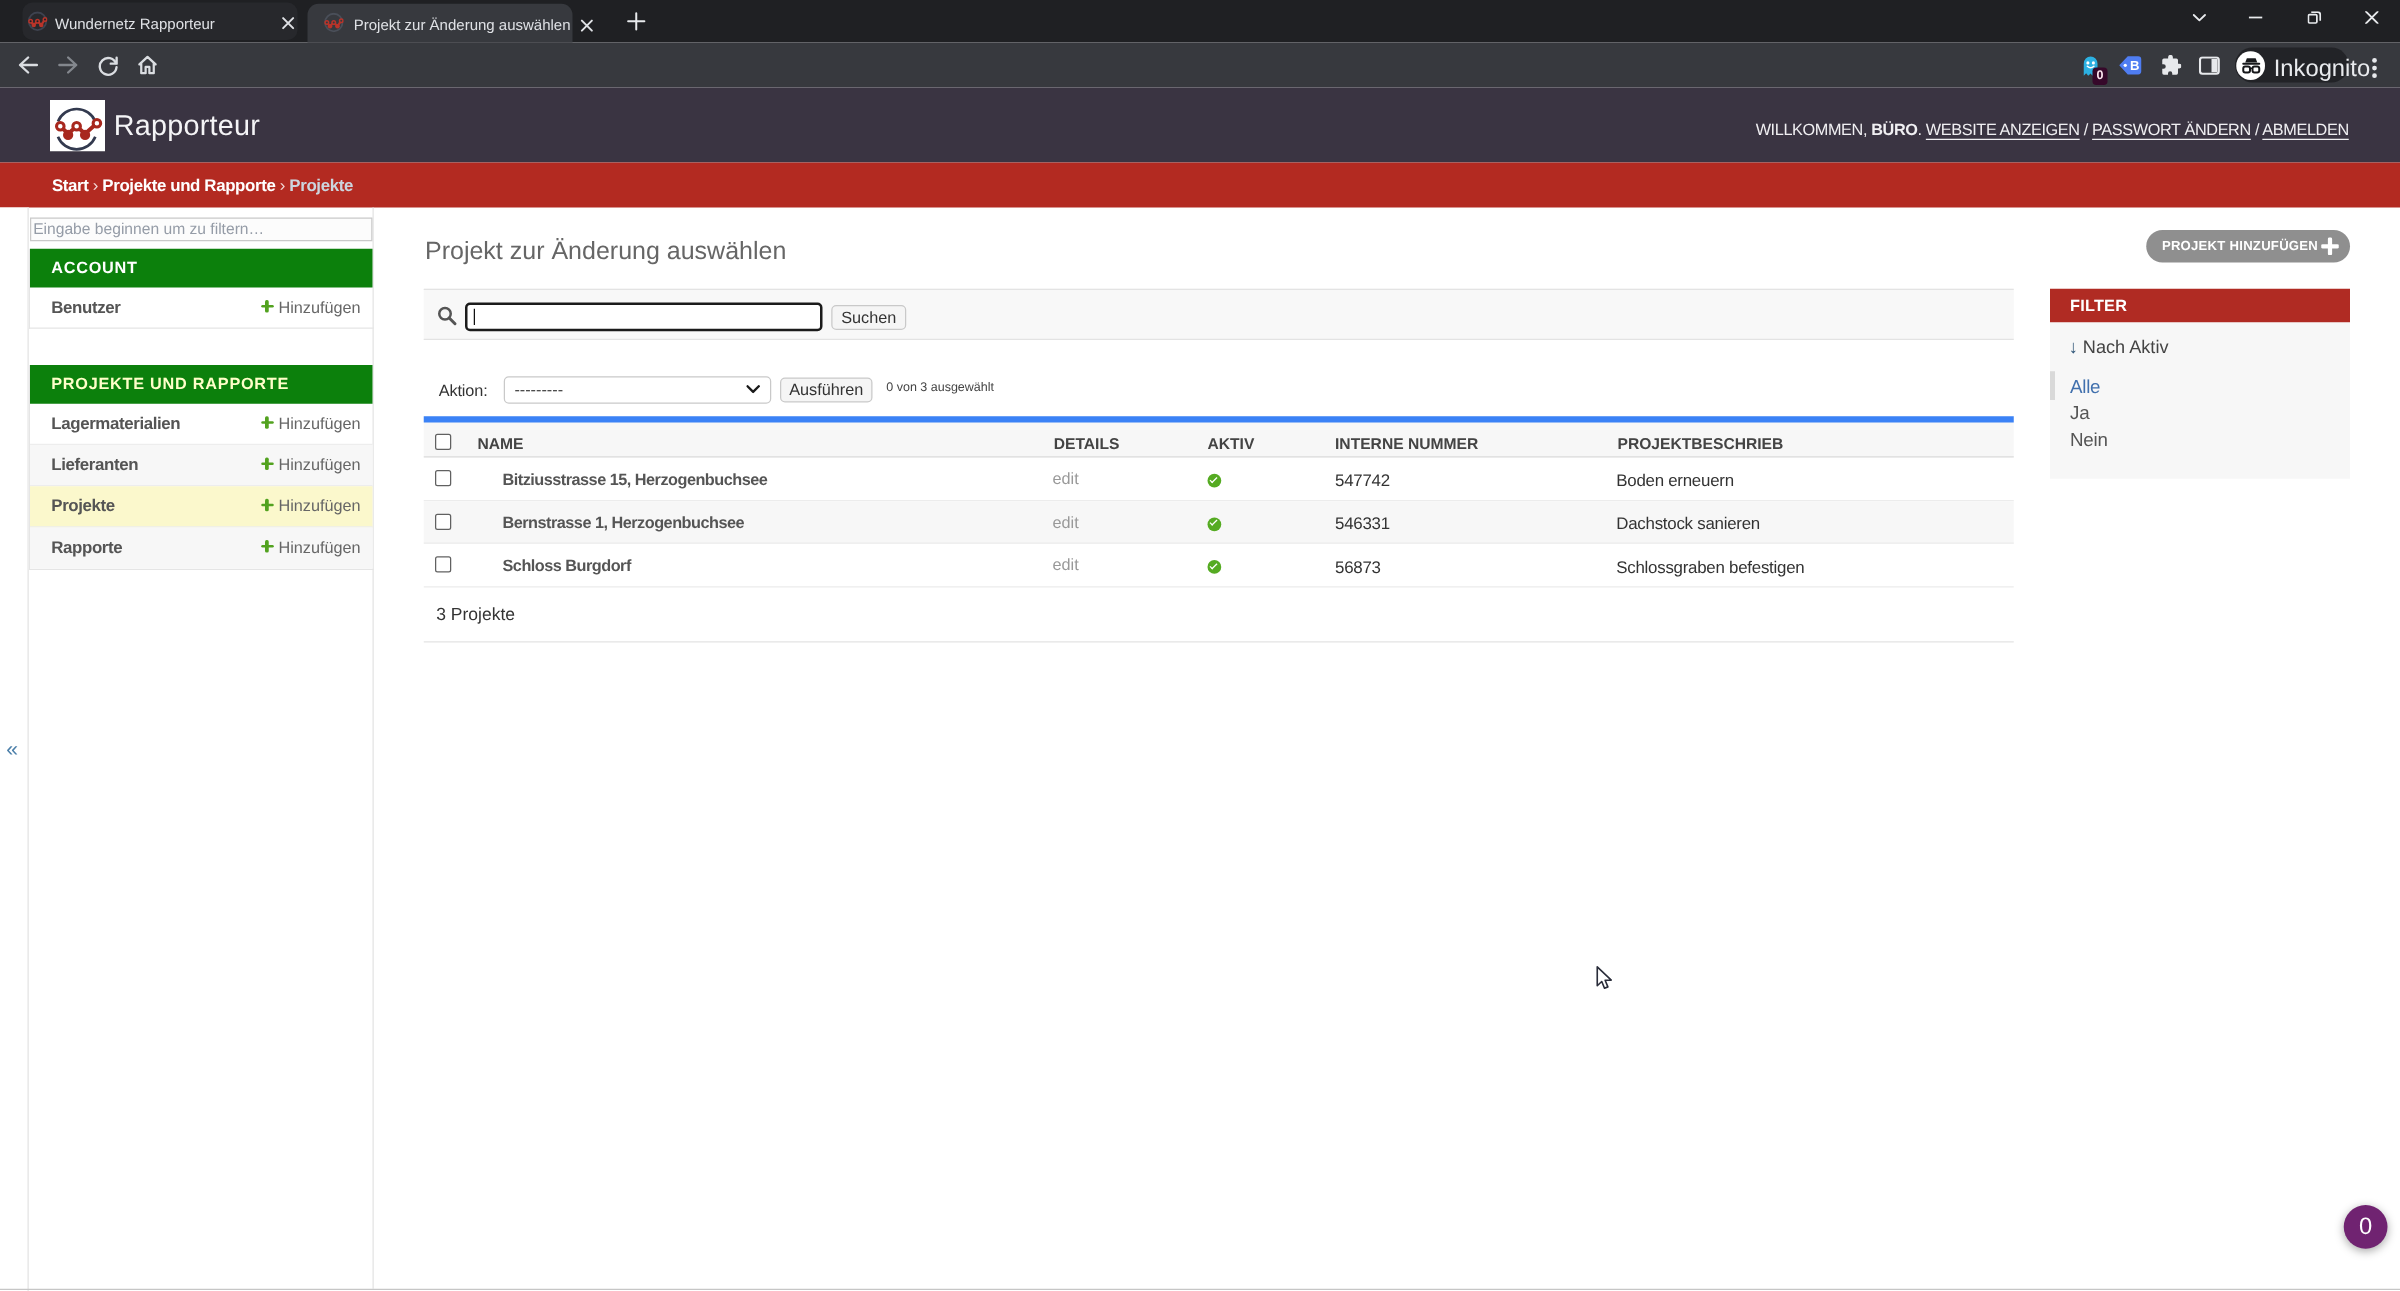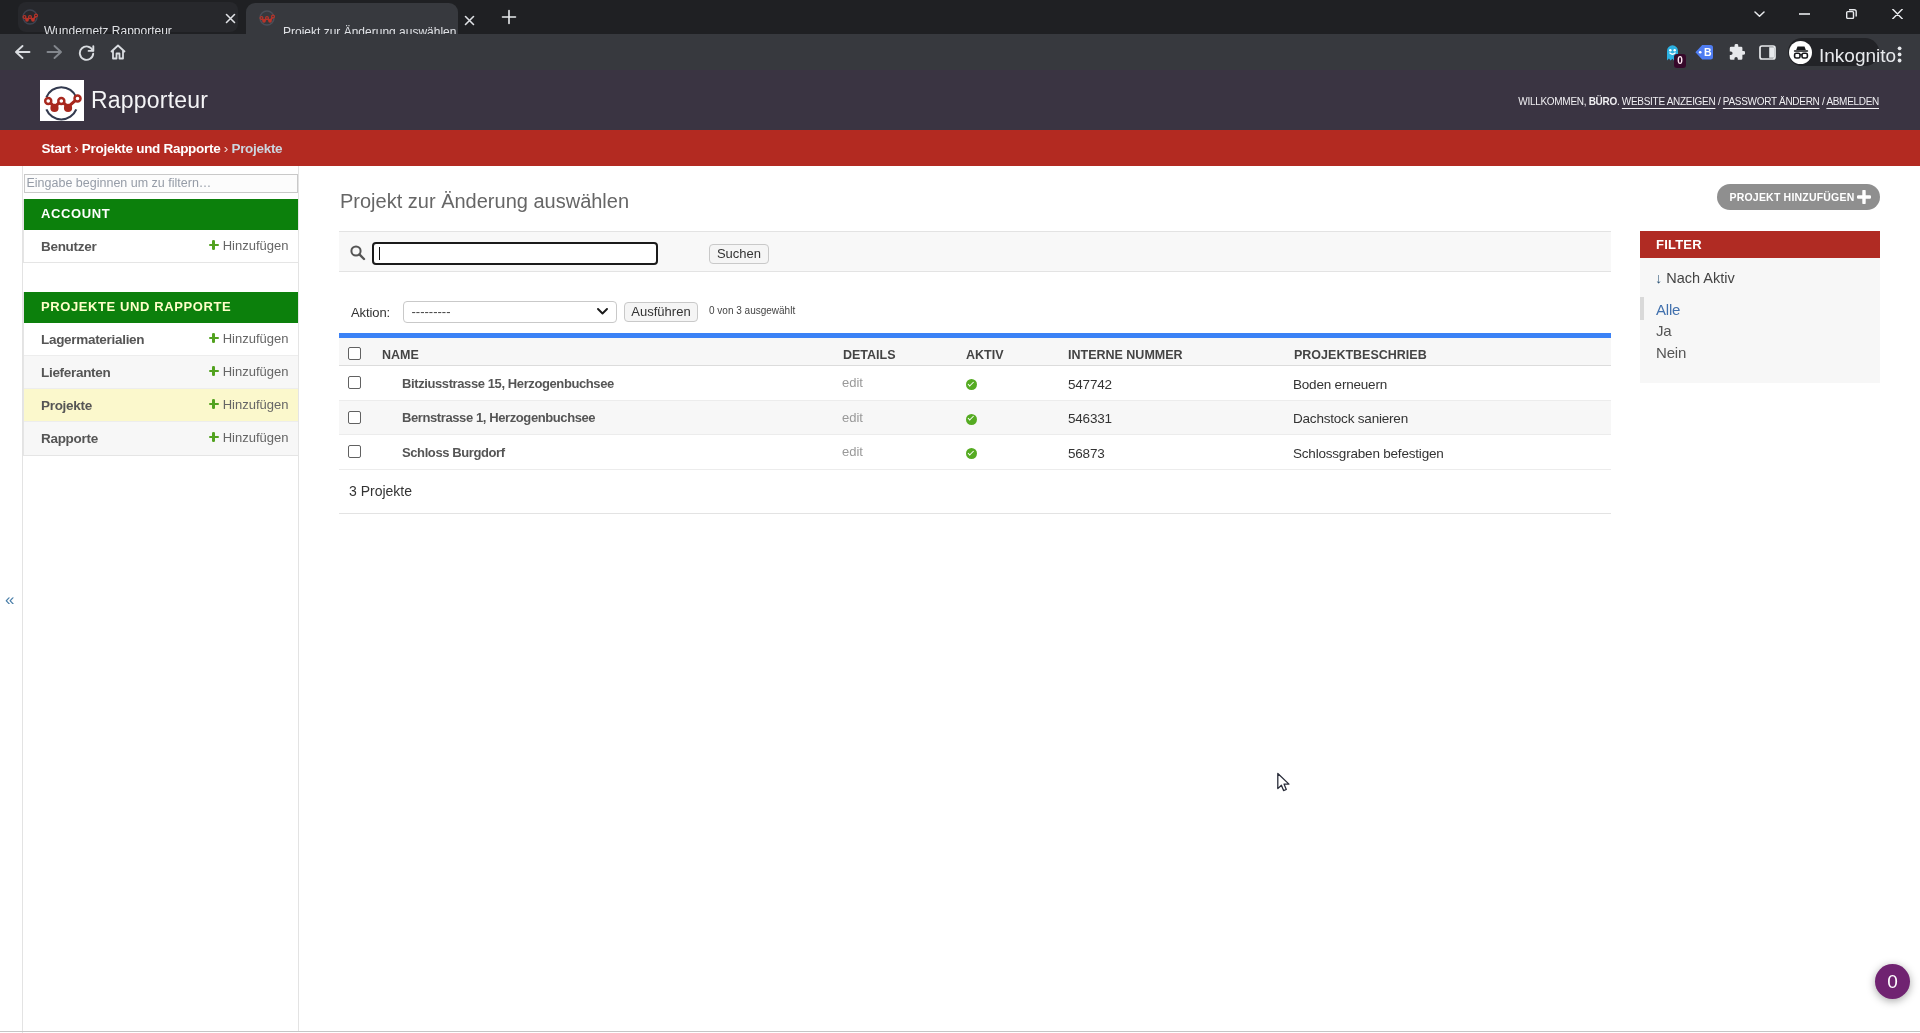--- a/index.html
+++ b/index.html
@@ -2,33 +2,33 @@
 <html><head>
 <meta charset="utf-8">
 <style>
   * { margin:0; padding:0; box-sizing:border-box; }
   html,body { width:1920px; height:1033px; overflow:hidden; background:#fff;
     font-family:"Liberation Sans", sans-serif; }
 
   
   #tabbar { position:absolute; left:0; top:0; width:1920px; height:34px; background:#1f2023; }
   #tab1 { position:absolute; left:18px; top:2px; width:220px; height:30px; background:#27282c; border-radius:8px; }
-  #tab1 .title, #tab2 .title { position:absolute; left:26px; top:10px; font-size:12px; color:#dfe1e5; white-space:nowrap; overflow:hidden;margin-top:12px; }
+  #tab1 .title, #tab2 .title { position:absolute; left:26px; top:10px; font-size:12px; color:#dfe1e5; white-space:nowrap; overflow:hidden; }
   #tab2 { position:absolute; left:246px; top:3px; width:212px; height:31px; background:#37393e; border-radius:9px 9px 0 0; }
 
   #toolbar { position:absolute; left:0; top:34px; width:1920px; height:36px; background:#37393e; }
   #urlpill { position:absolute; left:141px; top:5px; width:1505px; height:28px; background:#242529; border-radius:14px; }
   #urltext { position:absolute; left:35px; top:5.5px; font-size:14.5px; color:#e8eaed; }
   #urltext .dim { color:#9ca1a8; }
 
   
   #pagehead { position:absolute; left:0; top:70px; width:1920px; height:60px; background:#3a3442; }
   #logosq { position:absolute; left:40px; top:80px; width:44px; height:41px; background:#fff; }
   #brand { position:absolute; left:91px; top:87px; font-size:23px; color:#f4f4f6; font-weight:400; letter-spacing:.2px; }
-  #userlinks { position:absolute; right:41px; top:96px; font-size:10px; color:#f0eff2; letter-spacing:-.3px; }
+  #userlinks { position:absolute; right:41px; top:96px; font-size:13px; color:#f0eff2; letter-spacing:-.3px; }
   #userlinks a { color:#f0eff2; text-decoration:underline; text-underline-offset:3px; }
 
   #crumbs { position:absolute; left:0; top:130px; width:1920px; height:36px; background:#b32a21; }
   #crumbs .in { position:absolute; left:41.5px; top:10.5px; font-size:13.5px; color:#fff; font-weight:700; letter-spacing:-.3px; }
   #crumbs .last { color:#ccd5de; }
   #crumbs .sep { font-weight:400; color:#f1d9d6; }
 
   
   #togglecol { position:absolute; left:0; top:166px; width:23px; height:867px; border-right:1px solid #e3e3e3; background:#fff; }
   #navtoggle { position:absolute; left:5px; top:424px; color:#4b7fa9; font-size:17px; }
@@ -46,21 +46,21 @@
   .navrow.alt { background:#f7f7f7; }
   .navrow.sel { background:#fbf8cc; }
 
   
   #main { position:absolute; left:339px; top:168px; width:1272px; }
   #h1 { position:absolute; left:1px; top:22px; font-size:20px; color:#666; font-weight:400; }
   #searchbar { position:absolute; left:0; top:63px; width:1272px; height:41px; background:#f8f8f8; border-top:1px solid #e3e3e3; border-bottom:1px solid #e3e3e3; }
   #searchinput { position:absolute; left:33px; top:10px; width:286px; height:23px; border:2px solid #1b1b1b; border-radius:4px; background:#fff; }
   #caret { position:absolute; left:4.5px; top:3px; width:1.5px; height:13px; background:#111; }
   .btn { position:absolute; background:#f5f5f5; border:1px solid #c9c9c9; border-radius:4px; font-size:13px; color:#333; text-align:center; font-family:"Liberation Sans", sans-serif; }
-  #btn-suchen { left:326px; top:12px; width:60px; height:20px; line-height:18px;margin-left:44px; }
+  #btn-suchen { left:326px; top:12px; width:60px; height:20px; line-height:18px; }
   #actionrow { position:absolute; left:0; top:126px; width:1272px; height:40px; }
   #aktionlabel { position:absolute; left:12px; top:11px; font-size:13px; color:#333; letter-spacing:-.1px; }
   #select { position:absolute; left:63.5px; top:7px; width:214px; height:22px; border:1px solid #c9c9c9; border-radius:4px; background:#fff; font-size:13px; color:#444; line-height:20px; padding-left:8px; }
   #btn-ausfuehren { left:285px; top:8px; width:74px; height:20px; line-height:18px; }
   #selcount { position:absolute; left:370px; top:11px; font-size:10px; color:#444; letter-spacing:0; }
 
   #rtable { position:absolute; left:0; top:165px; width:1272px; }
   #thead { height:33px; background:#f7f7f7; border-top:5px solid #3b82f6; border-bottom:1px solid #dcdcdc; position:relative; }
   .hcell { position:absolute; top:10px; font-size:12.5px; font-weight:700; color:#444; letter-spacing:0; }
   .trow { height:34.6px; position:relative; border-bottom:1px solid #ececec; }

